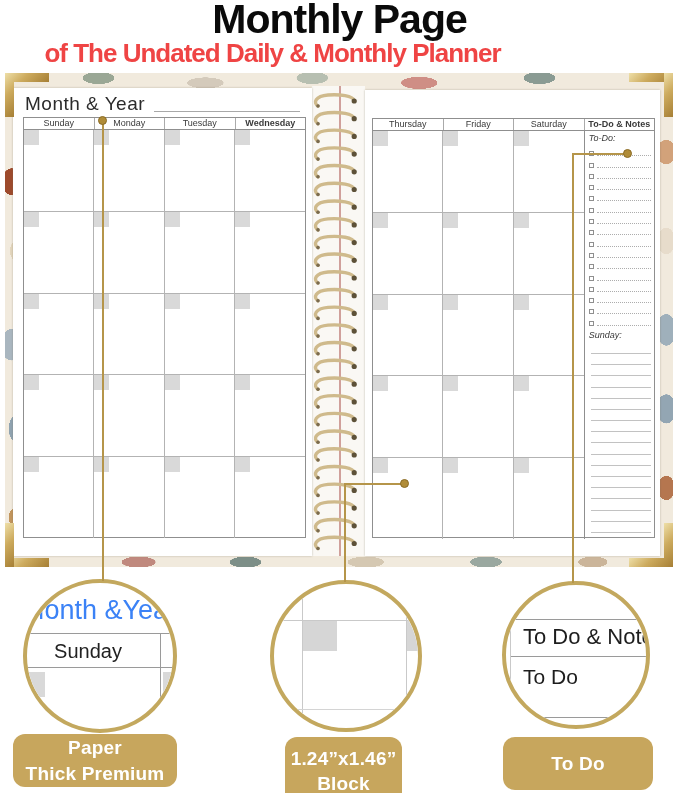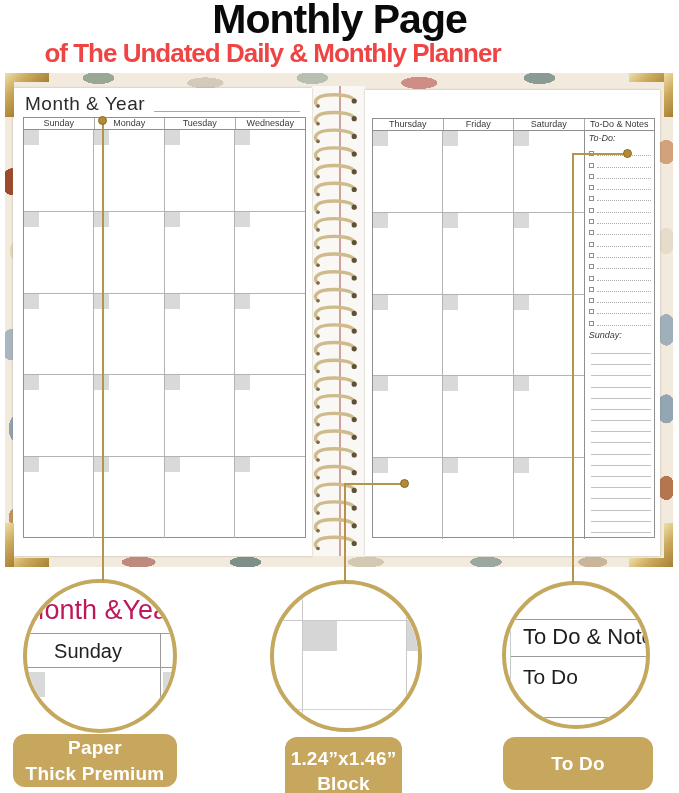--- a/index.html
+++ b/index.html
@@ -58,21 +58,21 @@
                 font-size:19px; color:#2b2b2b; letter-spacing:.5px; }
   .my-rule { flex:1; border-bottom:1.5px solid #a8a8a8; margin:0 2px 3px 9px; height:1px; }
 
   
   .cal-grid { position:absolute; border:1px solid #8f8f8f; background:#fff; }
   .left-grid  { left:10px; top:29px; width:283px; height:421px; }
   .right-grid { left:7px;  top:28px; width:283px; height:420px; }
   .cal-head { display:flex; height:12px; border-bottom:1px solid #8f8f8f; }
   .hcell { flex:1; font-size:9px; color:#3a3a3a; text-align:center; line-height:11px;
            border-right:1px solid #aaaaaa; overflow:hidden; }
-  .hcell:last-child { border-right:none; }
+  .hcell:last-child { border-right:none;font-weight:bold; }
   .cal-body { display:grid; height:408px; }
   .left-body  { grid-template-columns:repeat(4,1fr); }
   .day-body   { grid-template-columns:repeat(3,1fr); height:408px; }
   .cal-cell { position:relative; border-right:1px solid #b3b3b3; border-bottom:1px solid #b3b3b3; }
   .left-body .cal-cell:nth-child(4n) { border-right:none; }
   .left-body .cal-cell:nth-child(n+17){ border-bottom:none; }
   .day-body .cal-cell:nth-child(3n) { border-right:none; }
   .day-body .cal-cell:nth-child(n+13){ border-bottom:none; }
   .marker { position:absolute; left:0; top:0; width:15px; height:15px; background:#d9d9d9; }
 
@@ -94,21 +94,21 @@
   .cdot { position:absolute; width:9px; height:9px; border-radius:50%; background:#b08c38;
           border:1px solid #8a6b25; z-index:7; }
 
   
   .circle { position:absolute; border:4px solid #c3a85e; border-radius:50%; background:#fff;
             overflow:hidden; z-index:5; }
   .circ-1 { left:23px;  top:579px; width:154px; height:154px; }
   .circ-2 { left:270px; top:580px; width:152px; height:152px; }
   .circ-3 { left:502px; top:581px; width:148px; height:148px; }
 
-  .c1-title { position:absolute; top:12px; left:-5px; font-size:27px; color:#be185d; white-space:nowrap; }
+  .c1-title { position:absolute; top:12px; left:-5px; font-size:27px; color:#3b82f6; white-space:nowrap; }
   .c1-grid { position:absolute; top:50px; left:-10px; right:-10px; bottom:-6px; border-top:1.5px solid #9a9a9a; }
   .c1-head { position:absolute; top:0; left:0; right:0; height:34px; border-bottom:1.5px solid #9a9a9a; }
   .c1-day { position:absolute; left:0; width:142px; top:6px; text-align:center; font-size:20px; color:#222; }
   .c1-vline { position:absolute; right:22px; top:0; height:104px; border-left:1.5px solid #9a9a9a; }
   .c1-sq  { position:absolute; left:2px; top:38px; width:26px; height:25px; background:#d9d9d9; }
   .c1-sq2 { position:absolute; right:0; top:38px; width:20px; height:25px; background:#d9d9d9; }
 
   .c2-vl { position:absolute; left:28px; top:8px; bottom:12px; border-left:1px solid #c9c9c9; }
   .c2-vr { position:absolute; left:132px; top:8px; bottom:16px; border-left:1px solid #c9c9c9; }
   .c2-hl { position:absolute; left:-6px; right:-6px; top:36px; border-top:1px solid #c9c9c9; }

